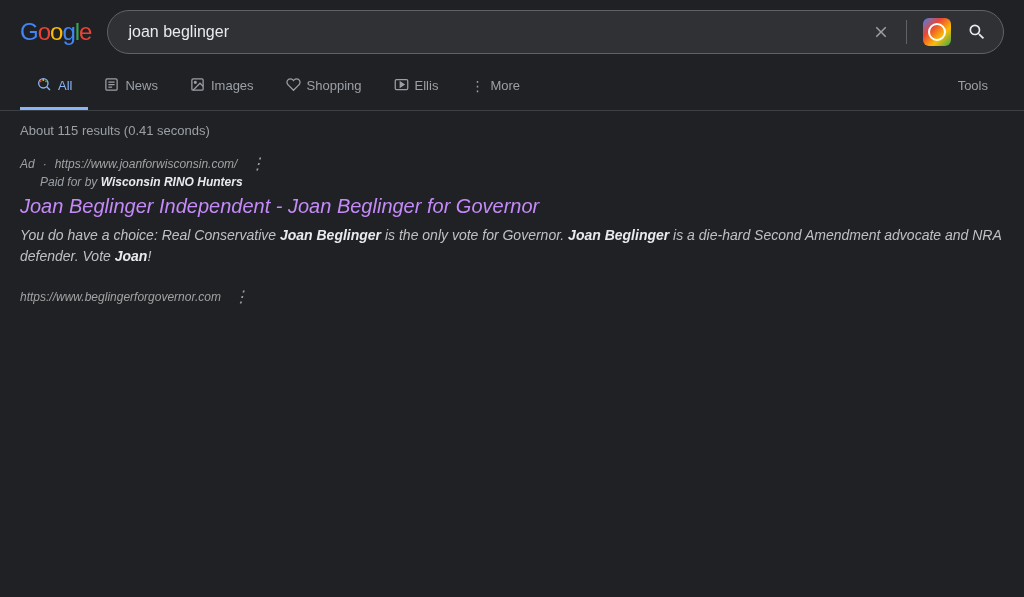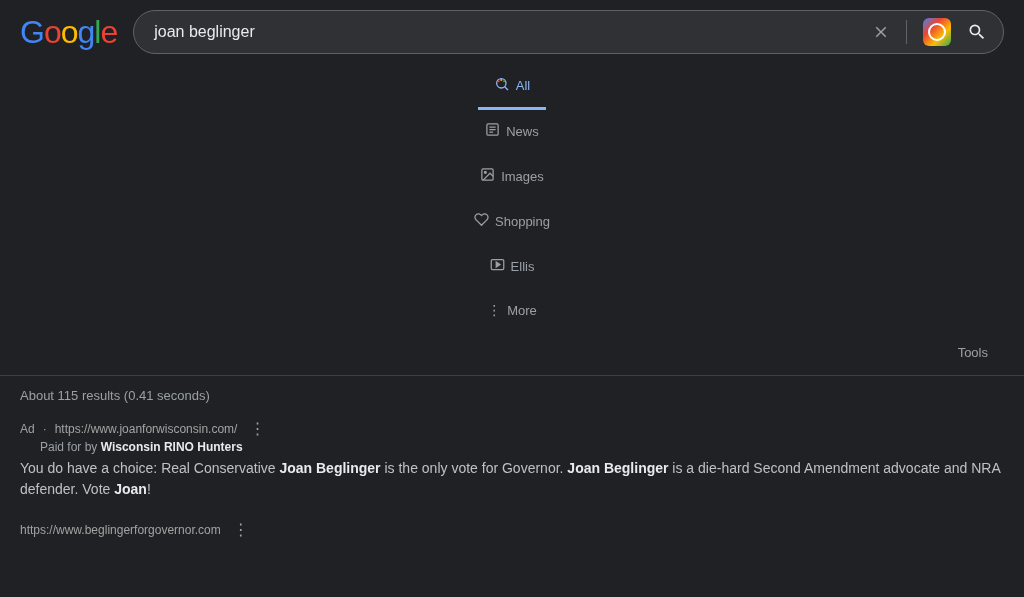--- a/index.html
+++ b/index.html
@@ -17,21 +17,21 @@
     
     .header {
       display: flex;
       align-items: center;
       padding: 10px 20px;
       gap: 16px;
       background: #202124;
     }
 
     .logo {
-      font-size: 32px;
+      font-size: 24px;
       font-weight: 400;
       letter-spacing: -1px;
       flex-shrink: 0;
     }
     .logo span:nth-child(1) { color: #4285f4; }
     .logo span:nth-child(2) { color: #ea4335; }
     .logo span:nth-child(3) { color: #fbbc05; }
     .logo span:nth-child(4) { color: #4285f4; }
     .logo span:nth-child(5) { color: #34a853; }
     .logo span:nth-child(6) { color: #ea4335; }
@@ -95,21 +95,20 @@
       border-radius: 50%;
     }
 
     
     .nav-tabs {
       display: flex;
       align-items: center;
       padding: 0 20px;
       border-bottom: 1px solid #3c4043;
       gap: 0;
-      flex-direction: column;
     }
 
     .tab {
       display: flex;
       align-items: center;
       gap: 6px;
       padding: 12px 16px;
       cursor: pointer;
       color: #9aa0a6;
       font-size: 13px;
@@ -137,20 +136,21 @@
     }
 
     .results-count {
       color: #9aa0a6;
       font-size: 13px;
       margin-bottom: 16px;
     }
 
     .result-item {
       margin-bottom: 20px;
+      font-style: italic;
     }
 
     .result-url-line {
       display: flex;
       align-items: center;
       gap: 8px;
       margin-bottom: 2px;
     }
 
     .ad-label {
@@ -295,20 +295,21 @@
   <div class="result-item">
     <div class="result-url-line">
       <span class="ad-label">Ad</span>
       <span style="color:#9aa0a6; font-size:12px;">·</span>
       <span class="result-url" style="cursor:pointer;">https://www.joanforwisconsin.com/</span>
       <span class="result-menu">⋮</span>
     </div>
     <div class="ad-sponsor">
       <span>Paid for by</span> <strong>Wisconsin RINO Hunters</strong>
     </div>
+    <div class="result-title">Joan Beglinger Independent - Joan Beglinger for Governor</div>
     <div class="result-snippet">
       You do have a choice: Real Conservative <strong>Joan Beglinger</strong> is the only vote for Governor. <strong>Joan Beglinger</strong> is a die-hard Second Amendment advocate and NRA defender. Vote <strong>Joan</strong>!
     </div>
   </div>
 
   <div class="result-item">
     <div class="result-url-line">
       <span class="result-url" style="cursor:pointer;">https://www.beglingerforgovernor.com</span>
       <span class="result-menu">⋮</span>
     </div>

